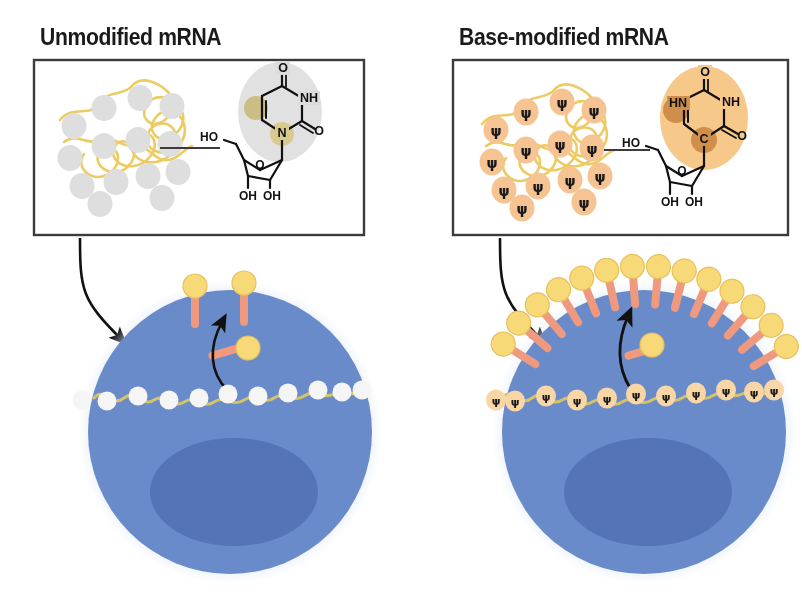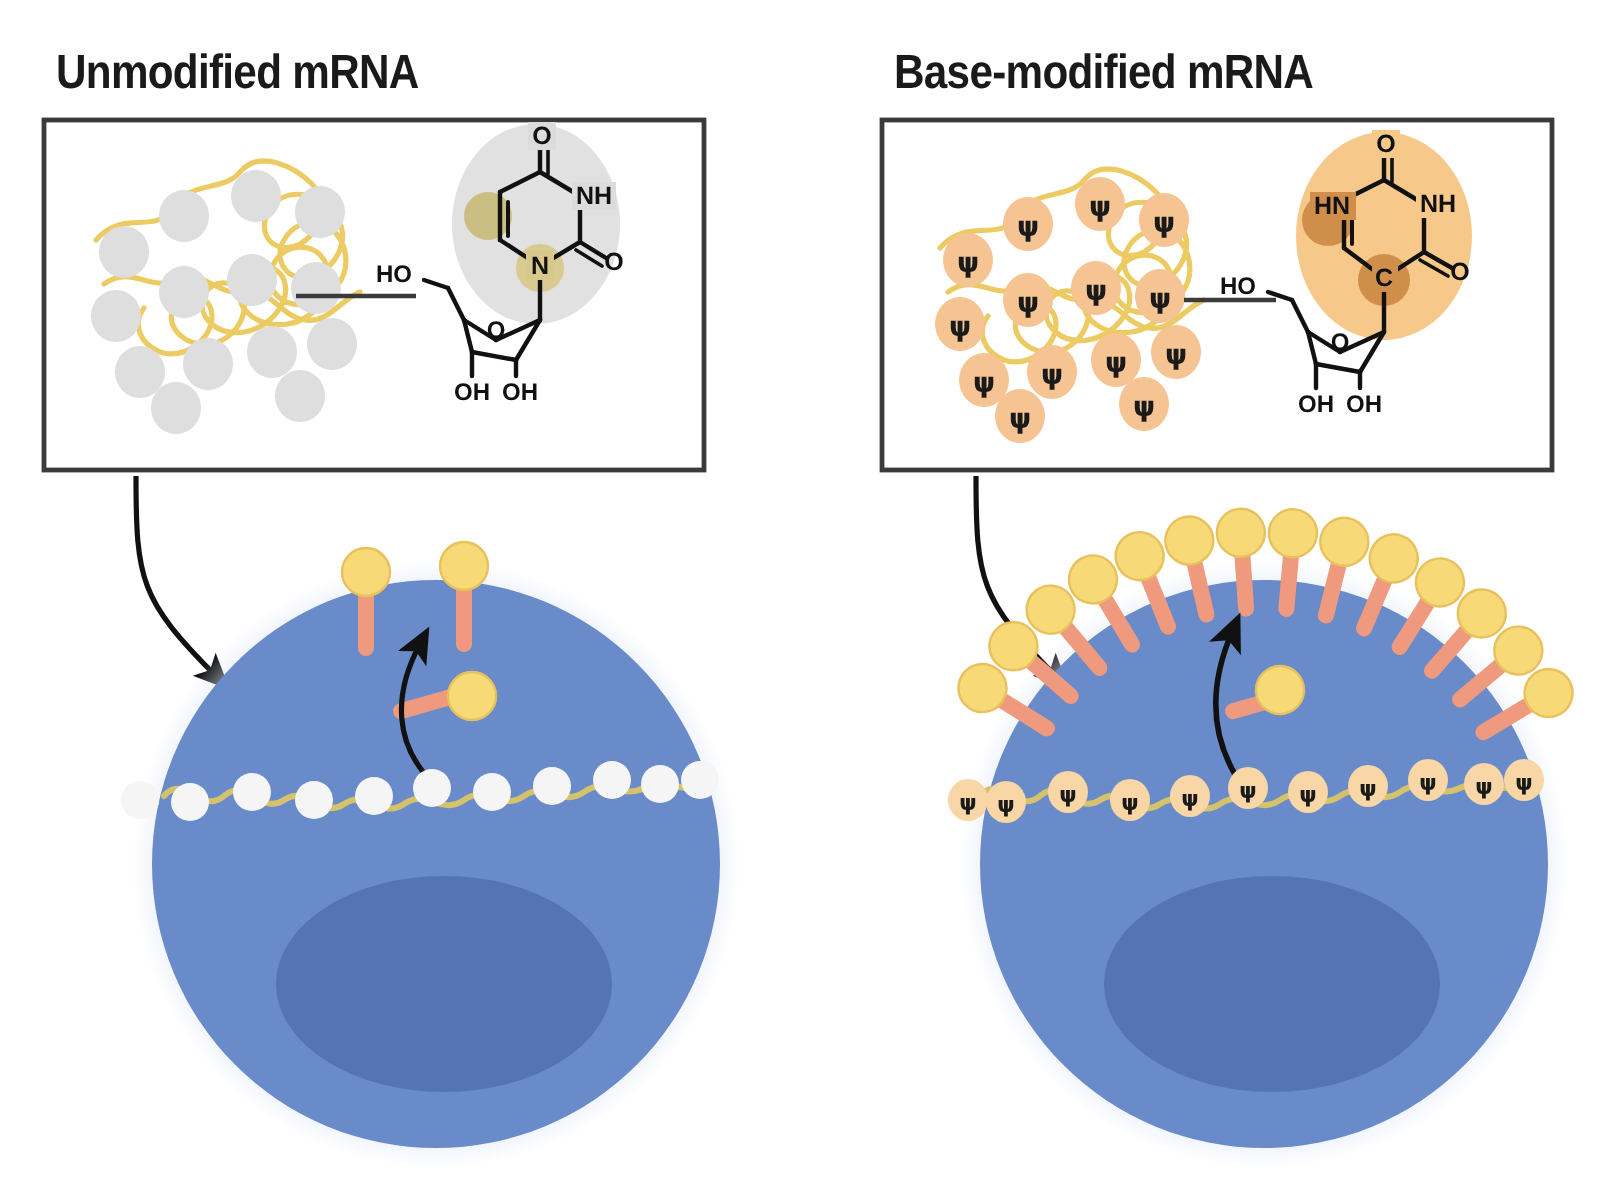--- a/index.html
+++ b/index.html
@@ -3,21 +3,21 @@
 <meta charset="utf-8">
 <style>
   html,body{margin:0;padding:0;}
   body{
     width:802px;height:596px;
     background:#ffffff;
     font-family:"Liberation Sans", sans-serif;
     overflow:hidden;
     position:relative;
   }
-  .stage{position:absolute;left:0;top:0;width:718px;height:596px;}
+  .stage{position:absolute;left:12px;top:0;width:718px;height:596px;}
   svg.scene{position:absolute;left:0;top:0;width:802px;height:596px;display:block;}
 
   .panel-title{
     position:absolute;
     font-family:"Liberation Sans", sans-serif;
     font-weight:bold;
     font-size:24px;
     letter-spacing:-0.4px;
     color:#1a1a1a;
     white-space:nowrap;

